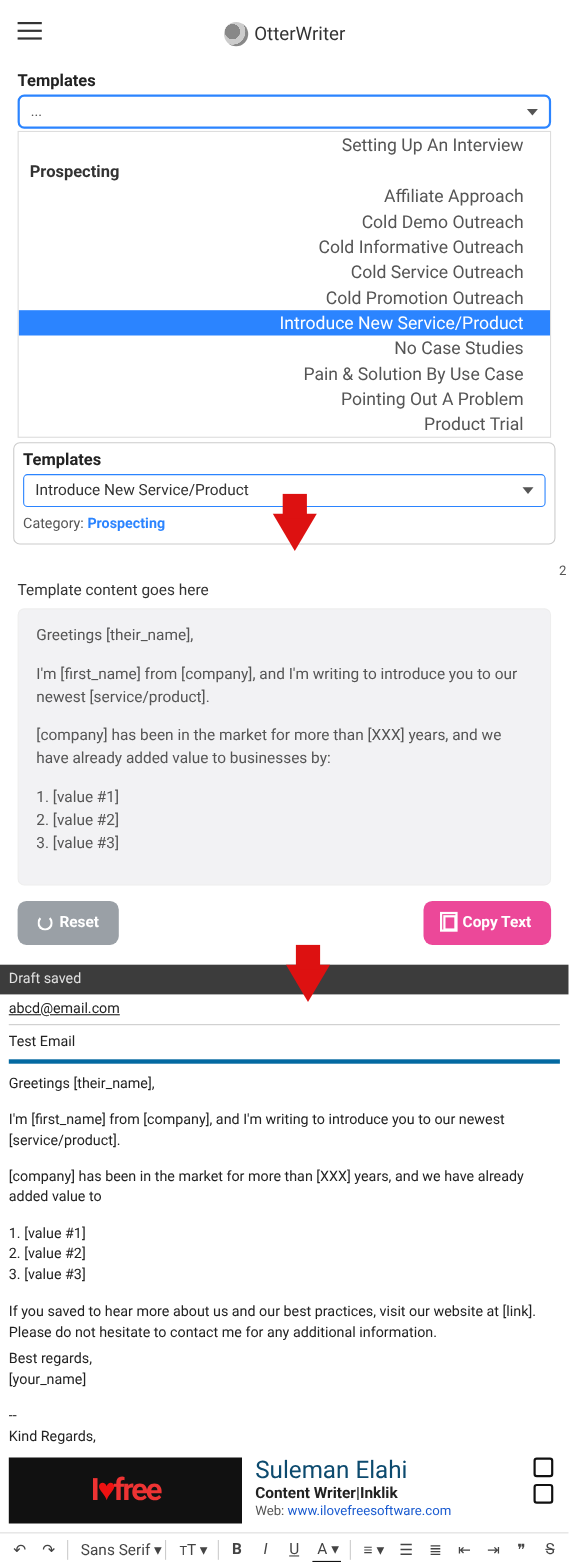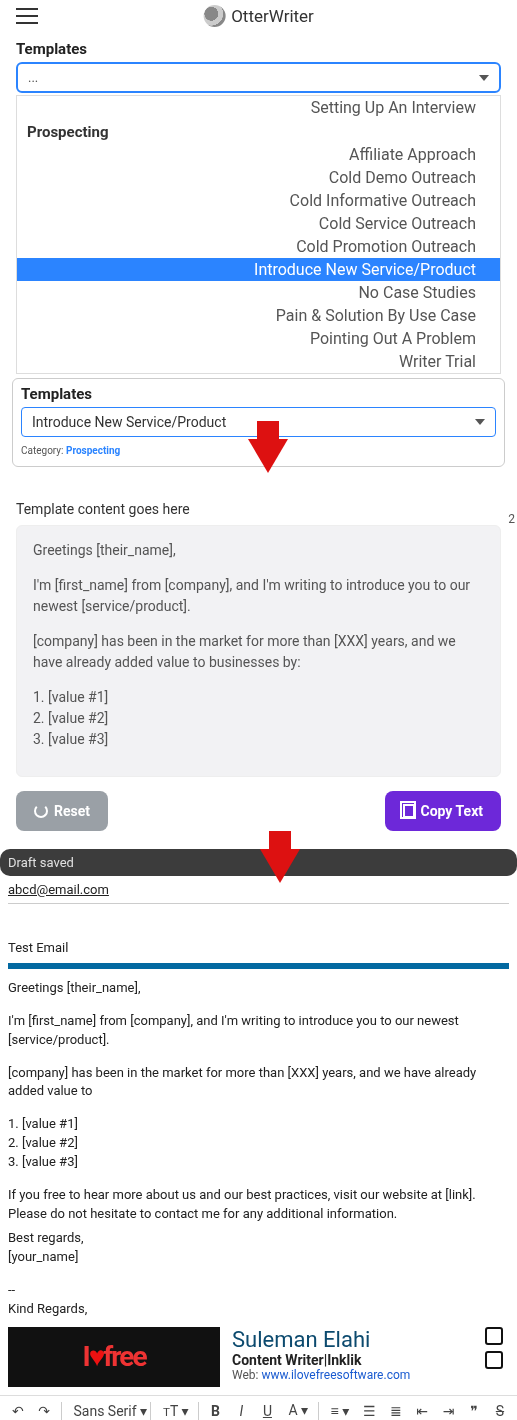--- a/index.html
+++ b/index.html
@@ -1,19 +1,19 @@
 <!DOCTYPE html>
 <html><head>
 <meta charset="utf-8">
 <style>
 * { margin:0; padding:0; box-sizing:border-box; font-family:-apple-system,BlinkMacSystemFont,"Segoe UI",Roboto,sans-serif; }
 body { width:517px; background:#fff; }
 
 
-.topbar { padding:8px 16px; display:flex; align-items:center; position:relative; }
+.topbar { padding:20px 16px; display:flex; align-items:flex-start; position:relative; }
 .hamburger { width:22px; display:flex; flex-direction:column; gap:5px; cursor:pointer; }
 .hamburger span { height:2px; background:#333; width:100%; }
 .brand { position:absolute; left:50%; transform:translateX(-50%); display:flex; align-items:center; gap:6px; font-size:17px; color:#333; }
 .brand-logo { width:22px; height:22px; background:radial-gradient(circle at 35% 40%,#888 0 35%,#ccc 36% 60%,#888 61% 100%); border-radius:50%; }
 
 
 .section-label { font-weight:700; font-size:15px; padding:8px 16px 4px; color:#222; }
 
 
 .dd-wrap { padding:0 16px; }
@@ -25,52 +25,52 @@
 .dd-list::-webkit-scrollbar{width:14px;}
 .dd-list::-webkit-scrollbar-thumb{background:#bbb;}
 .dd-cat { font-weight:700; padding:4px 10px 2px; font-size:15px; color:#333; }
 .dd-item { padding:2px 24px; font-size:16px; color:#555; cursor:pointer;text-align:right; }
 .dd-item.sel { background:#2b84ff; color:#fff; }
 
 
 .sub-panel { border:1px solid #ccc; border-radius:6px; margin:4px 12px 0; padding:6px 8px 10px; }
 .sub-panel .sub-label { font-weight:700; font-size:15px; color:#222; margin-bottom:4px; }
 .dd-trigger2 { border:1px solid #2b84ff; border-radius:4px; padding:6px 10px; font-size:14px; color:#333; display:flex; justify-content:space-between; align-items:center; cursor:pointer; }
-.cat-line { font-size:10px; margin-top:8px; color:#555; }
+.cat-line { font-size:13px; margin-top:8px; color:#555; }
 .cat-line b { color:#2b84ff; font-weight:700; }
 
 
 .big-arrow { width:0; height:0; border-left:20px solid transparent; border-right:20px solid transparent; border-top:34px solid #d11; position:relative; margin:2px auto -4px; }
 .big-arrow::before { content:""; position:absolute; width:22px; height:22px; background:#d11; left:-11px; top:-52px; }
 
 
 .tmpl-head { font-size:14px; color:#333; padding:6px 16px 4px; }
 .tmpl-box { margin:4px 16px 0; background:#f2f2f4; border:1px solid #eee; border-radius:6px; padding:14px 16px; font-size:14px; color:#555; height:252px; overflow:auto; line-height:1.5; position:relative; }
 .tmpl-box p { margin-bottom:14px; }
 .tmpl-box::-webkit-scrollbar{width:12px;}
 .tmpl-box::-webkit-scrollbar-thumb{background:#999;}
 
 
 .btn-row { display:flex; gap:14px; justify-content:space-between; padding:14px 16px 18px; }
 .btn { border-radius:8px; font-weight:700; font-size:14px; padding:12px 18px; display:flex; align-items:center; gap:6px; cursor:pointer; border:none; }
 .btn.reset { background:#9aa0a6; color:#fff; }
-.btn.copy { background:#6d28d9; color:#fff; }
+.btn.copy { background:#ec4899; color:#fff; }
 .reset-ic { width:14px; height:14px; border:2px solid #fff; border-radius:50%; border-top-color:transparent; }
 .copy-ic { width:12px; height:14px; border:2px solid #fff; position:relative; }
 .copy-ic::after{content:"";position:absolute;width:12px;height:14px;border:2px solid #fff;left:-5px;top:-5px;}
 
 
 .arrow2-wrap { position:relative; height:0; }
 .arrow2 { position:absolute; left:260px; top:-2px; }
 
 
-.draft-bar { background:#3c3c3c; color:#e0e0e0; font-size:13px; padding:6px 8px;border-radius:10px; }
+.draft-bar { background:#3c3c3c; color:#e0e0e0; font-size:13px; padding:6px 8px; }
 .email-pad { padding:0 8px; font-size:13px; color:#222; }
 .email-to { padding:6px 0; border-bottom:1px solid #ccc; text-decoration:underline; }
-.email-subj { padding:8px 0; border-bottom:6px solid #0369a1;margin-top:28px; }
+.email-subj { padding:8px 0; border-bottom:4px solid #0369a1; }
 .email-body { padding:10px 0 6px; font-size:13px; line-height:1.45; }
 .email-body p { margin-bottom:14px; }
 .sig-row { display:flex; gap:12px; align-items:flex-start; padding:2px 0 8px;}
 .sig-logo { width:212px; height:60px; background:#111; color:#e33; display:flex; align-items:center; justify-content:center; font-weight:700; font-size:28px; letter-spacing:-2px; }
 .sig-logo .heart { color:#e11; }
 .sig-txt .name { font-size:22px; font-weight:400; color:#0c4a6e; }
 .sig-txt .role { font-size:14px; font-weight:700; }
 .sig-txt .web { font-size:12px; color:#555; }
 .sig-txt .web a { color:#1a5bd0; }
 .social-col { margin-left:auto; display:flex; flex-direction:column; gap:6px; padding-right:6px;}
@@ -117,21 +117,21 @@
   <div id="dd-items">
       <div class="dd-item">Affiliate Approach</div>
       <div class="dd-item">Cold Demo Outreach</div>
       <div class="dd-item">Cold Informative Outreach</div>
       <div class="dd-item">Cold Service Outreach</div>
       <div class="dd-item">Cold Promotion Outreach</div>
       <div class="dd-item sel">Introduce New Service/Product</div>
       <div class="dd-item">No Case Studies</div>
       <div class="dd-item">Pain &amp; Solution By Use Case</div>
       <div class="dd-item">Pointing Out A Problem</div>
-      <div class="dd-item">Writer Trial</div>
+      <div class="dd-item">Product Trial</div>
     </div>
 </div>
 
 <div class="sub-panel">
   <div class="sub-label">Templates</div>
   <div class="dd-trigger2">
     <span>Introduce New Service/Product</span>
     <span class="caret"></span>
   </div>
   <div class="cat-line">
@@ -178,21 +178,21 @@
 <div class="email-pad">
   <div class="email-to">abcd@email.com</div>
   <div class="email-subj">Test Email</div>
   <div class="email-body">
     <p>Greetings [their_name],</p>
     <p>I'm [first_name] from [company], and I'm writing to introduce you to our newest [service/product].</p>
     <p>[company] has been in the market for more than [XXX] years, and we have already added value to</p>
     <div>1. [value #1]</div>
     <div>2. [value #2]</div>
     <div style="margin-bottom:14px;">3. [value #3]</div>
-    <div>If you free to hear more about us and our best practices, visit our website at [link].</div>
+    <div>If you saved to hear more about us and our best practices, visit our website at [link].</div>
     <div style="margin-bottom:6px;">Please do not hesitate to contact me for any additional information.</div>
     <div>Best regards,</div>
     <div style="margin-bottom:14px;">[your_name]</div>
     <div>--</div>
     <div>Kind Regards,</div>
   </div>
   <div class="sig-row">
     <div class="sig-logo">
       <span>I</span>
         <span class="heart">♥</span>

